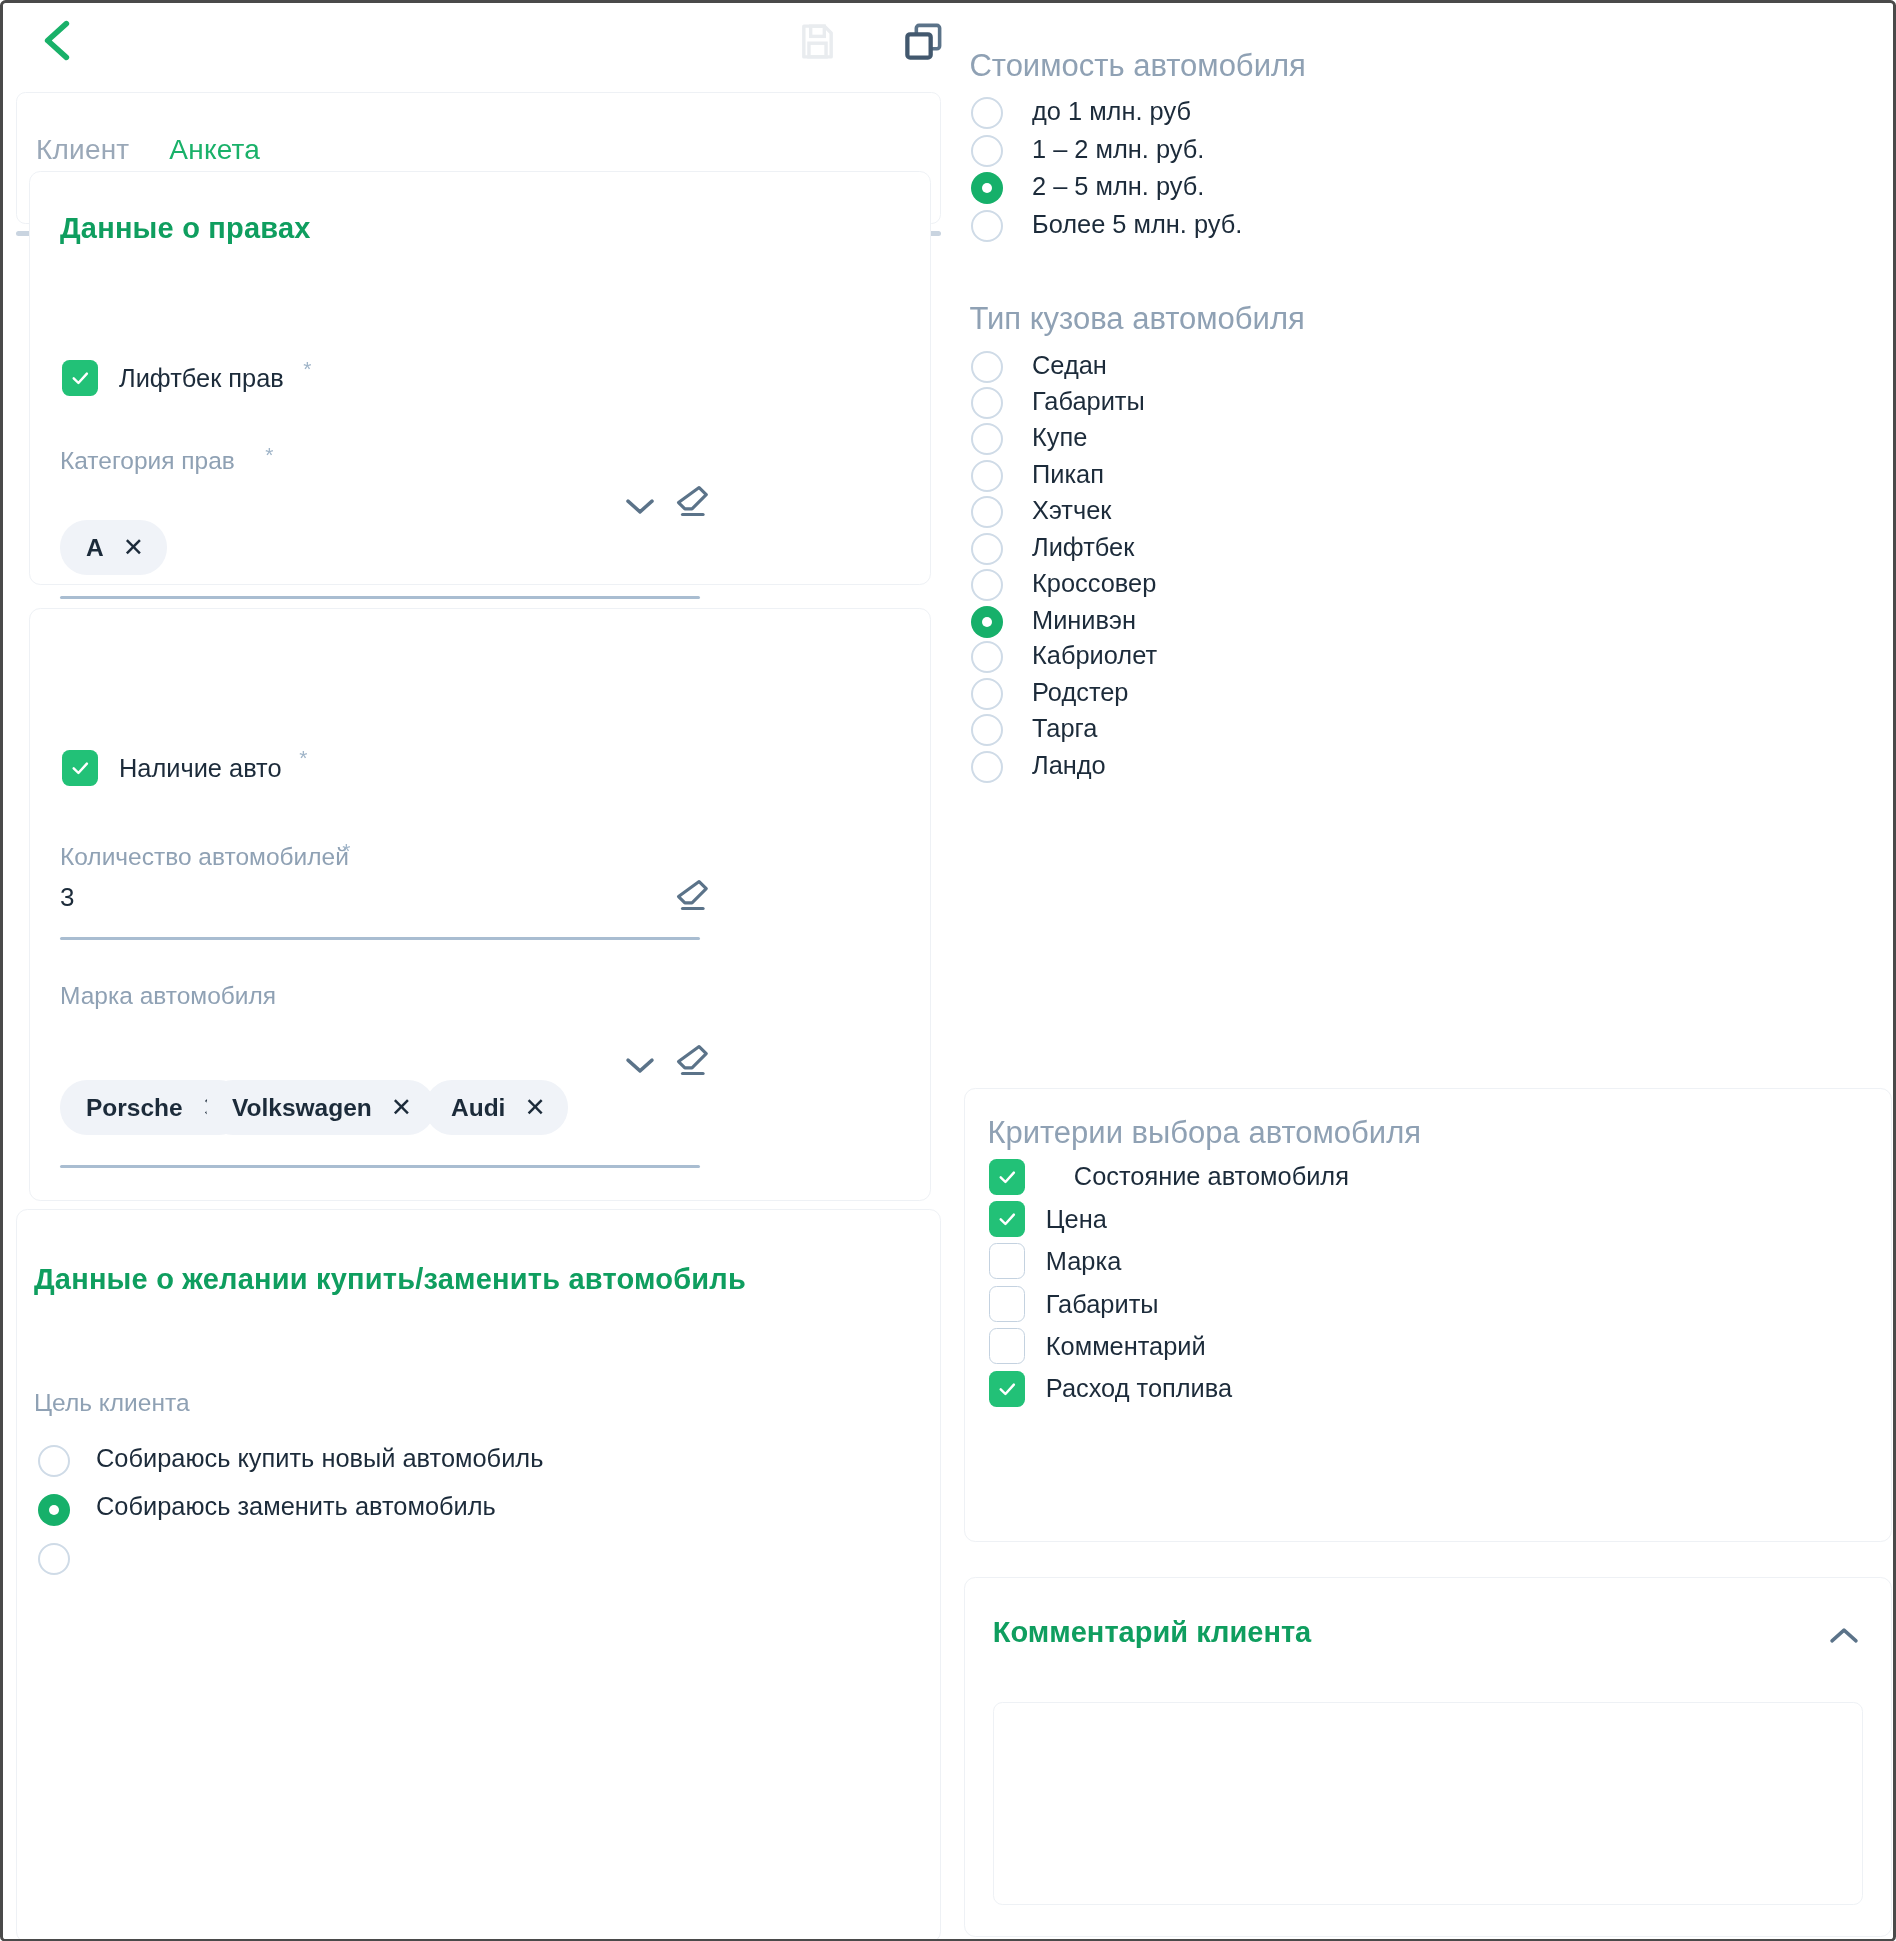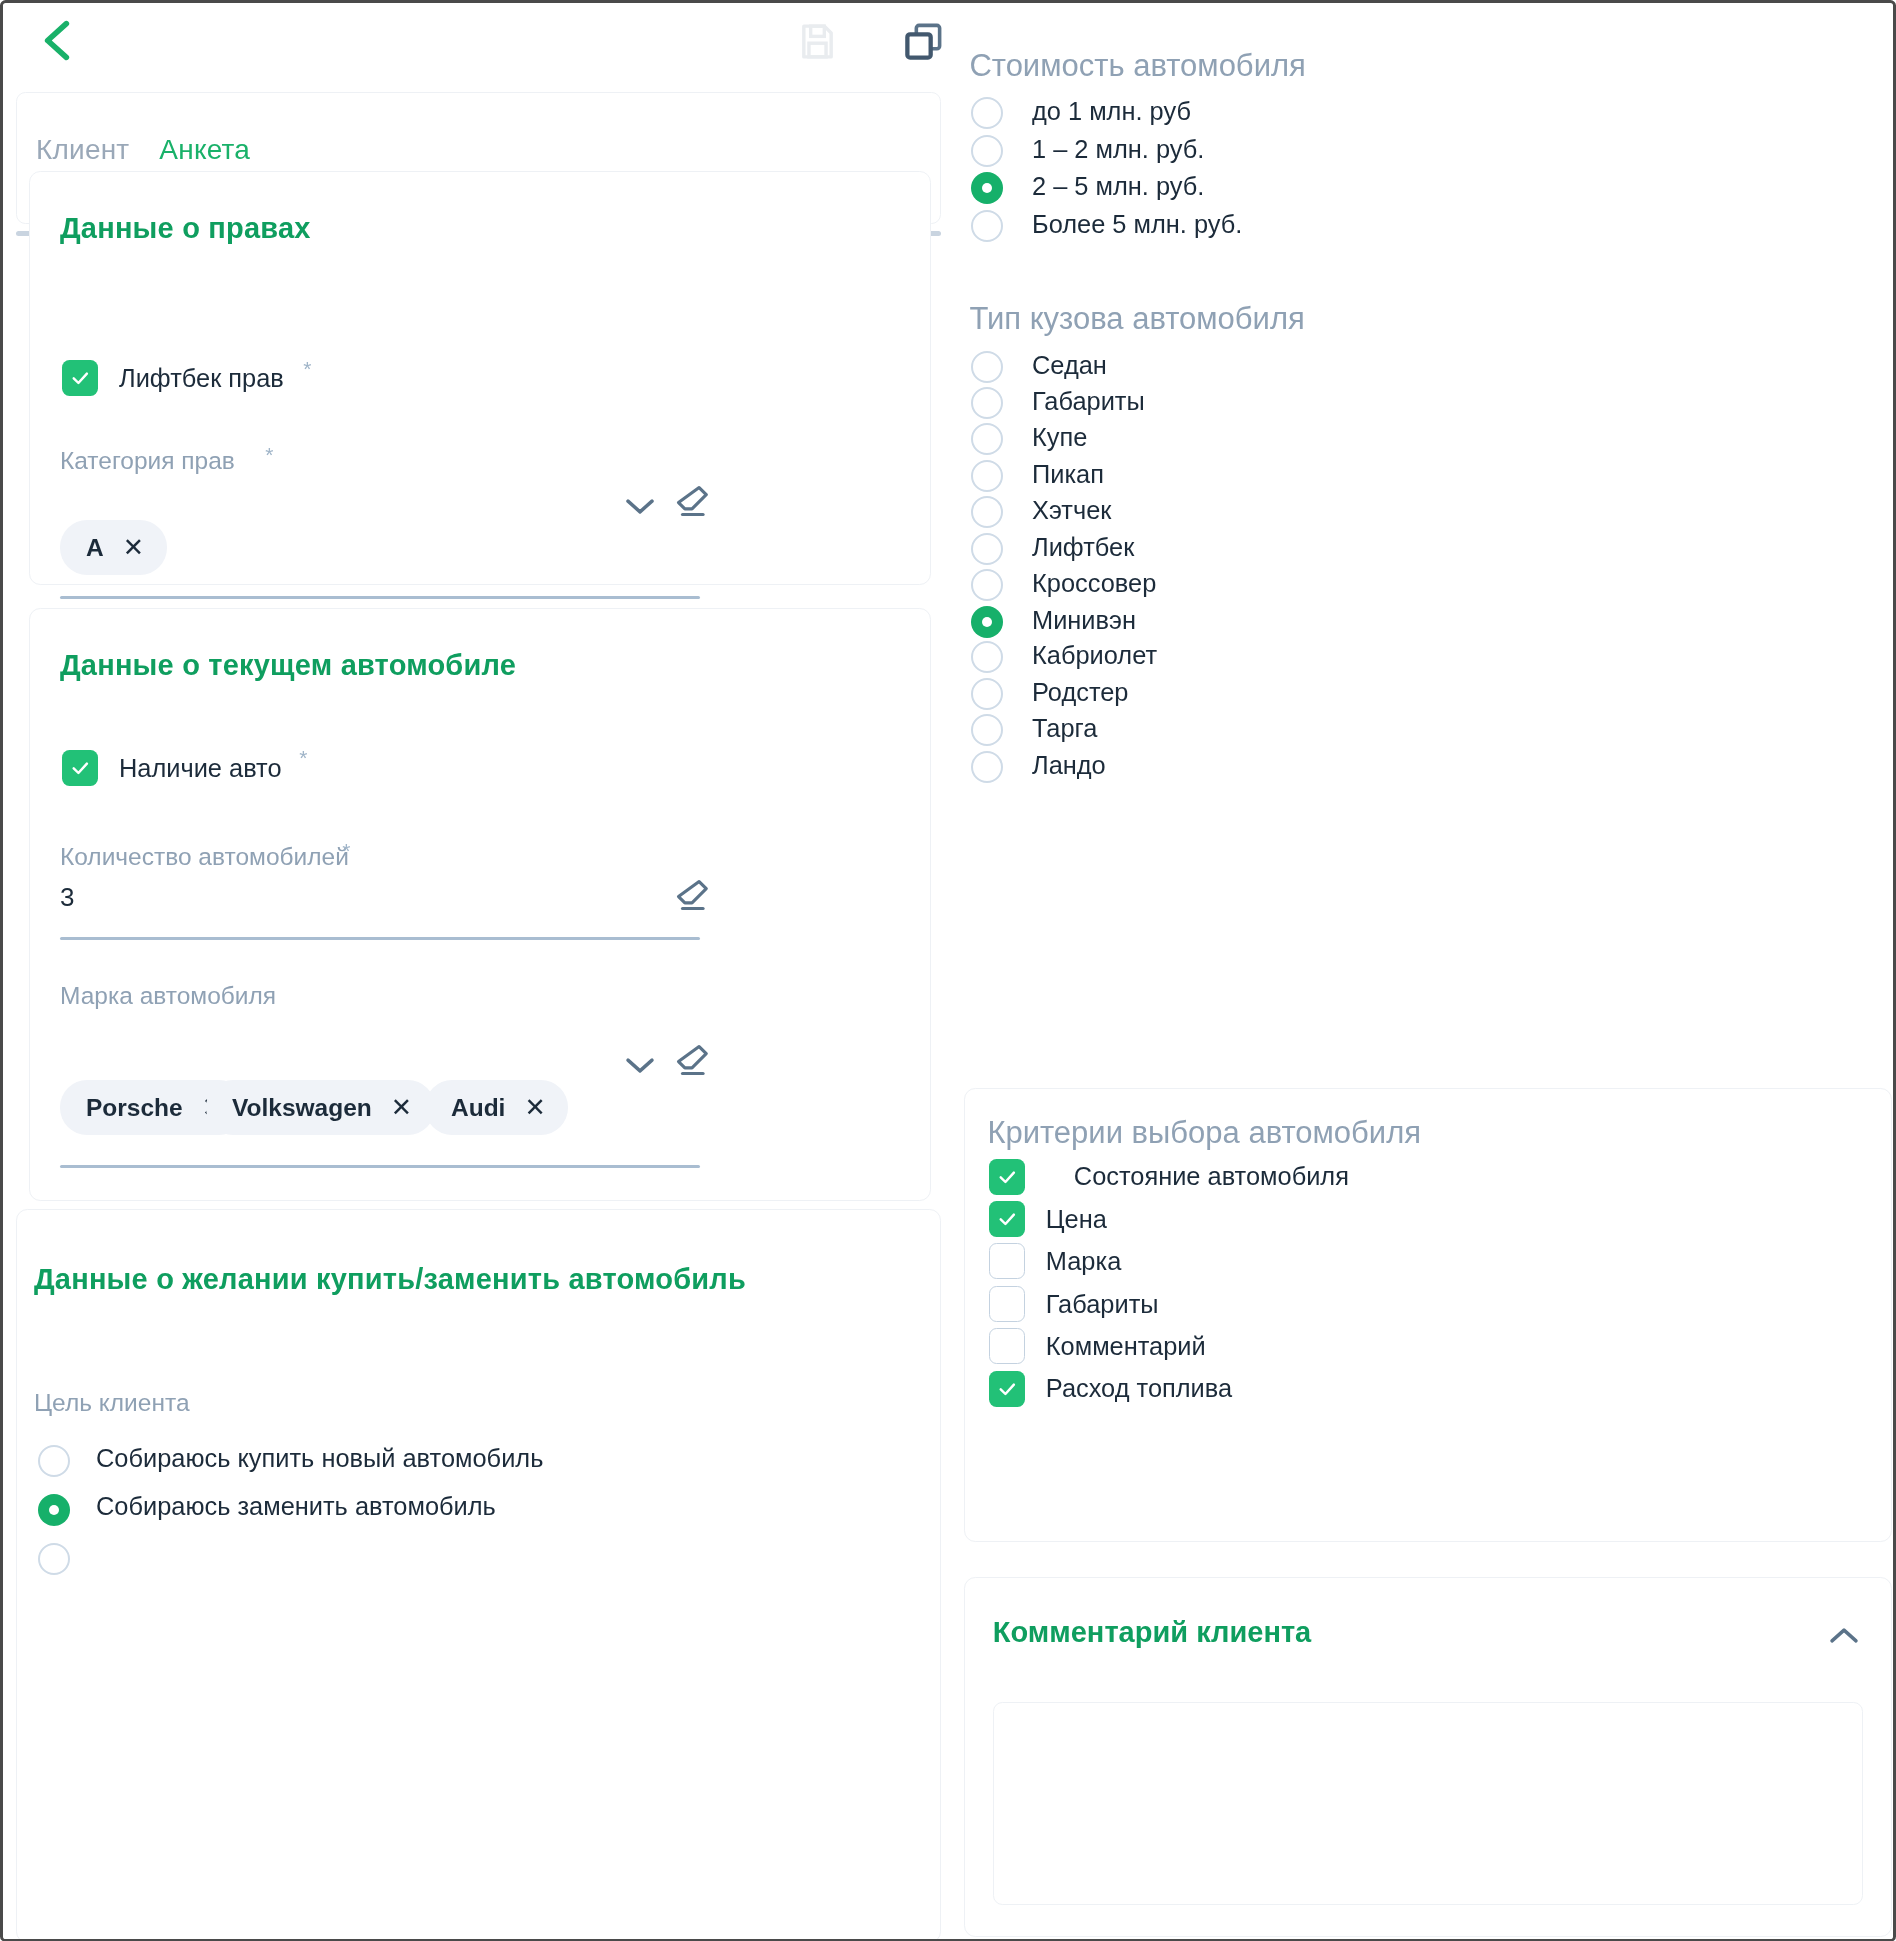--- a/index.html
+++ b/index.html
@@ -52,21 +52,21 @@
   
   .tabs-card {
     position: absolute; left: 13px; top: 3.8px;
     width: 925px; height: 132px;
     background: #ffffff;
     border: 0.9px solid #eef1f5;
     border-radius: 9.4px;
   }
   .tabs-row {
     position: absolute; left: 19px; top: 41px;
-    display: flex; align-items: center; gap: 30px;
+    display: flex; align-items: center; gap: 40px;
   }
   .tab {
     font-size: 28px;
     letter-spacing: 0.2px;
     padding-bottom: 5.6px;
     cursor: pointer;
     white-space: nowrap;
   }
   .tab.inactive { color: #9aa8b8; }
   .tab.active { color: #19b169; }
@@ -302,21 +302,20 @@
       </div>
 
       <div class="chip" style="left:30px; top:348px;">
         <span class="chip-text">A</span>
         <span class="chip-x">✕</span>
       </div>
       <div class="field-underline" style="left:30px; top:424px; width:640px;"></div>
     </div>
 
     <div class="card" id="card-current">
-      <div class="card-title" style="left:30px; top:40px;">Данные о текущем автомобиле</div>
 
       <div class="cbx on" style="left:32px; top:141px;">
         <svg width="22.6" height="22.6" viewBox="0 0 24 24">
           <polyline points="5,12 10,17 19,7" fill="none" stroke="#ffffff" stroke-width="2.6" stroke-linecap="round" stroke-linejoin="round"></polyline>
         </svg>
       </div>
       <div class="cbx-label" style="left:89px; top:145px;">Наличие авто</div>
       <div class="req-star" style="position:absolute; left:258px; top:137px;">*</div>
 
       <div class="field-label" style="left:30px; top:234px;">Количество автомобилей</div>

